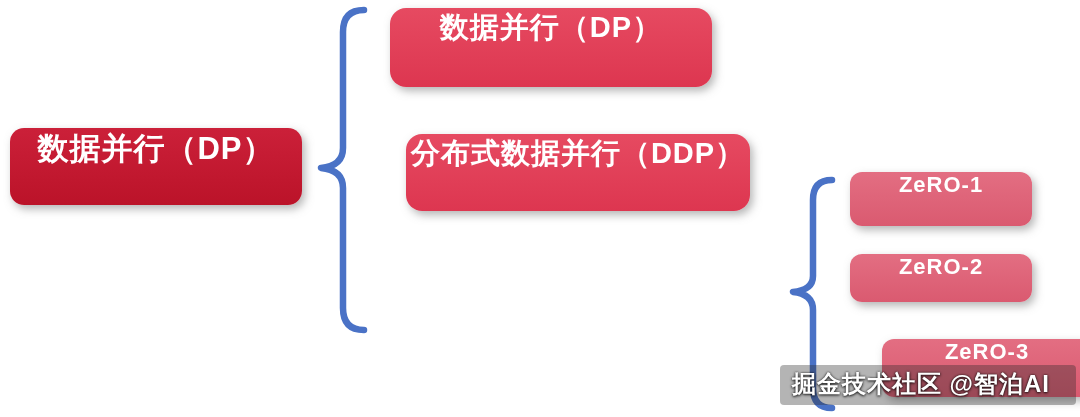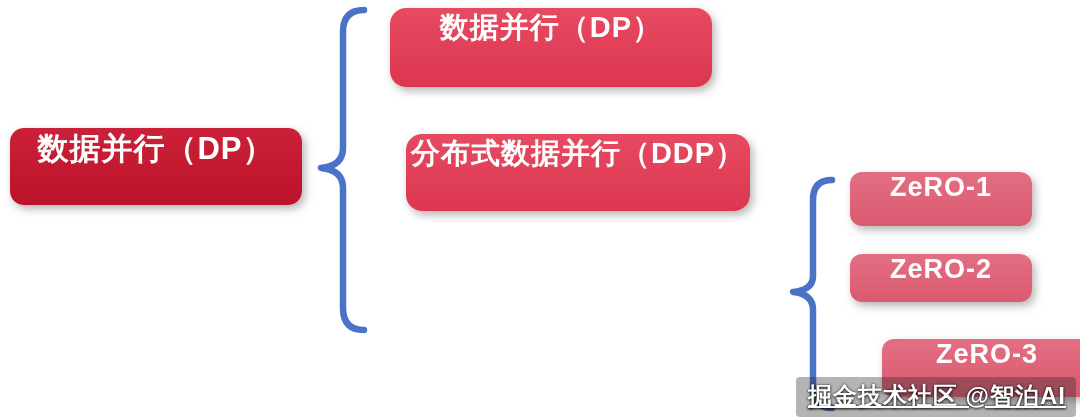--- a/index.html
+++ b/index.html
@@ -39,52 +39,51 @@
     border-radius: 16px;
     background: linear-gradient(180deg, #e64a61 0%, #dd3650 100%);
     font-size: 29px;
   }
   .node-dp   { left: 390px; top: 8px;   width: 322px; height: 79px; }
   .node-ddp  { left: 393px; top: 134px; width: 344px; height: 77px; margin-left: 13px; }
   .node-zero { left: 393px; top: 254px; width: 344px; height: 77px; }
   .node-l3 {
     border-radius: 12px;
     background: linear-gradient(180deg, #e36e82 0%, #da5a70 100%);
-    font-size: 27px;
+    font-size: 22px;
   }
   .node-zero1 { left: 850px; top: 172px; width: 182px; height: 54px; }
   .node-zero2 { left: 850px; top: 254px; width: 182px; height: 48px; }
   .node-zero3 { left: 882px; top: 339px; width: 210px; height: 58px; }
   .brace {
     position: absolute;
     overflow: visible;
   }
   .brace path {
     fill: none;
     stroke: #4a72c6;
     stroke-width: 6.5;
     stroke-linecap: round;
     stroke-linejoin: round;
   }
   .brace-1 { left: 316px; top: 4px; }
   .brace-2 { left: 788px; top: 172px; }
   .watermark {
     position: absolute;
     right: 4px;
-    bottom: 0px;
-    padding: 3px 10px 5px 12px;
+    bottom: 12px;
+    padding: 3px 26px 5px 12px;
     color: #ffffff;
     font-size: 24px;
     font-weight: bold;
     letter-spacing: 1px;
     background: rgba(40, 40, 40, 0.35);
     border-radius: 4px;
     text-shadow: 0 1px 3px rgba(0,0,0,0.85), 0 0 2px rgba(0,0,0,0.7);
     white-space: nowrap;
-    text-decoration: underline;
   }
 </style>
 </head>
 <body>
 
 <div class="canvas">
 
   <div class="node node-root">
     <span>数据并行（DP）</span>
   </div>

